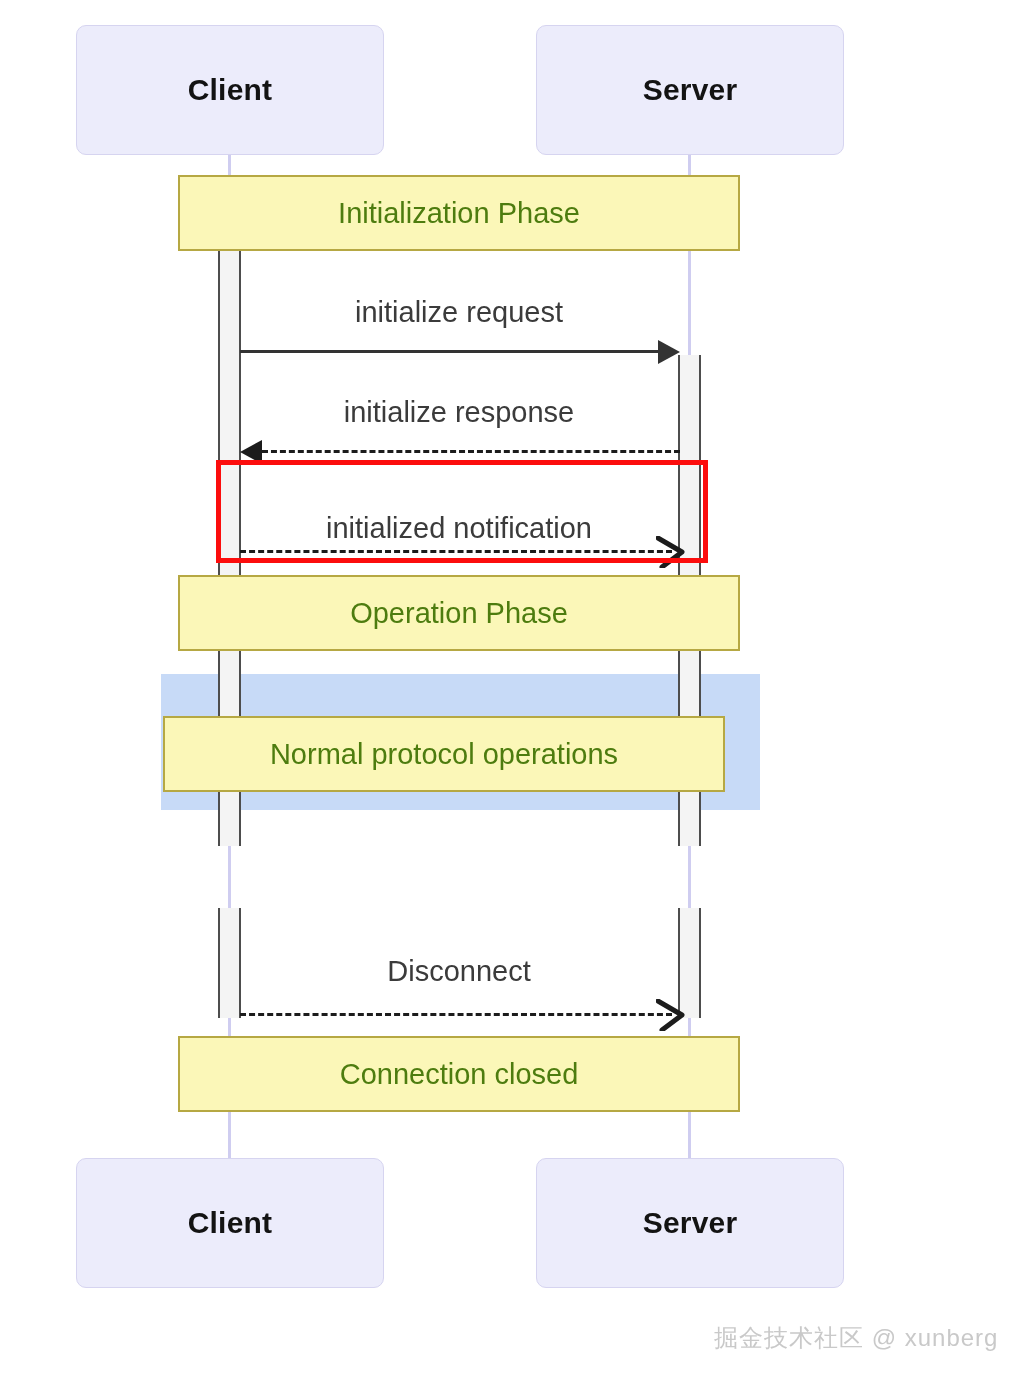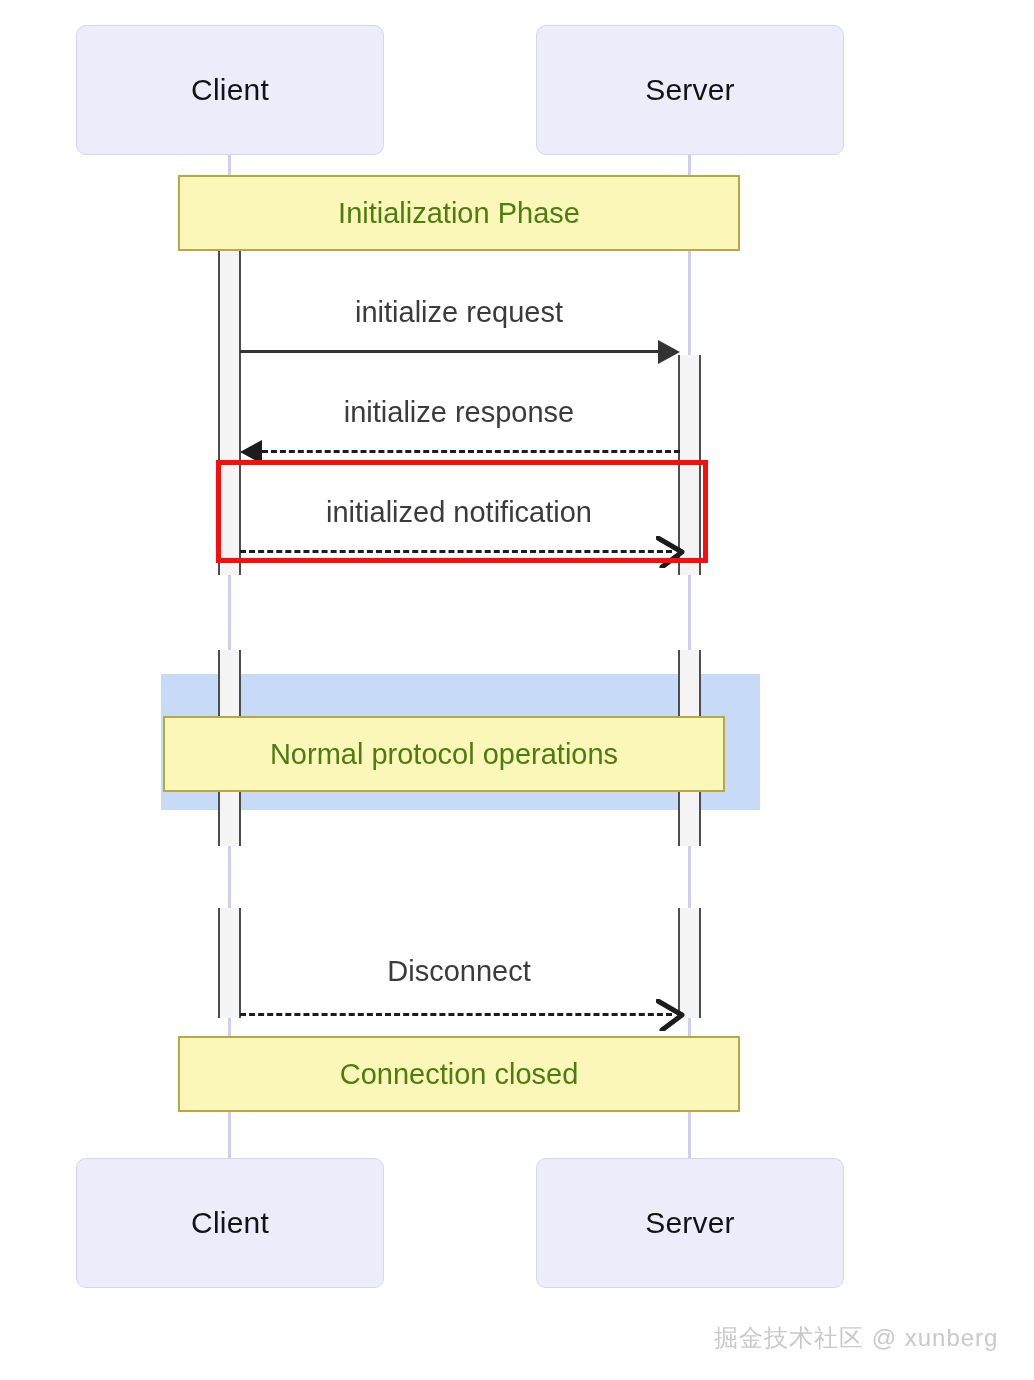--- a/index.html
+++ b/index.html
@@ -23,20 +23,21 @@
     position: absolute;
     background: #ececfb;
     border: 1px solid #d6d4f0;
     border-radius: 10px;
     display: flex;
     align-items: center;
     justify-content: center;
     color: #131313;
     font-size: 30px;
     letter-spacing: .2px;
+    font-weight: bold;
   }
 
   
   .lifeline {
     position: absolute;
     width: 3px;
     background: #cfcdf0;
   }
 
   
@@ -159,31 +160,34 @@
   </div>
   <div class="msg-line" style="left:240px; top:350px; width:430px;"></div>
   <div class="arrowhead-right-solid" style="left:658px; top:340px;"></div>
 
   <div class="msg-label" style="left:229px; top:396px; width:460px;">
     <span>initialize response</span>
   </div>
   <div class="msg-line dashed" style="left:262px; top:450px; width:418px;"></div>
   <div class="arrowhead-left-solid" style="left:240px; top:440px;"></div>
 
-  <div class="msg-label" style="left:229px; top:496px; width:460px;">
+  <div class="msg-label" style="left:229px; top:512px; width:460px;">
     <span>initialized notification</span>
   </div>
   <div class="msg-line dashed" style="left:240px; top:550px; width:432px;"></div>
   <div class="arrowhead-right-open" style="left:656px; top:536px; width:30px; height:32px;">
     <svg width="30" height="32" viewBox="0 0 30 32">
       <path d="M2 2 L26 16 L6 31" fill="none" stroke="#1c1c1c" stroke-width="5" stroke-linecap="round" stroke-linejoin="round"></path>
     </svg>
   </div>
   <div class="emphasis-box" style="left:216px; top:460px; width:492px; height:103px;"></div>
 
+  <div class="banner" style="left:178px; top:575px; width:562px; height:76px;">
+    <span>Operation Phase</span>
+  </div>
 
   <div class="banner" style="left:163px; top:716px; width:562px; height:76px;">
     <span>Normal protocol operations</span>
   </div>
 
 
   <div class="msg-label" style="left:229px; top:955px; width:460px;">
     <span>Disconnect</span>
   </div>
   <div class="msg-line dashed" style="left:240px; top:1013px; width:432px;"></div>

